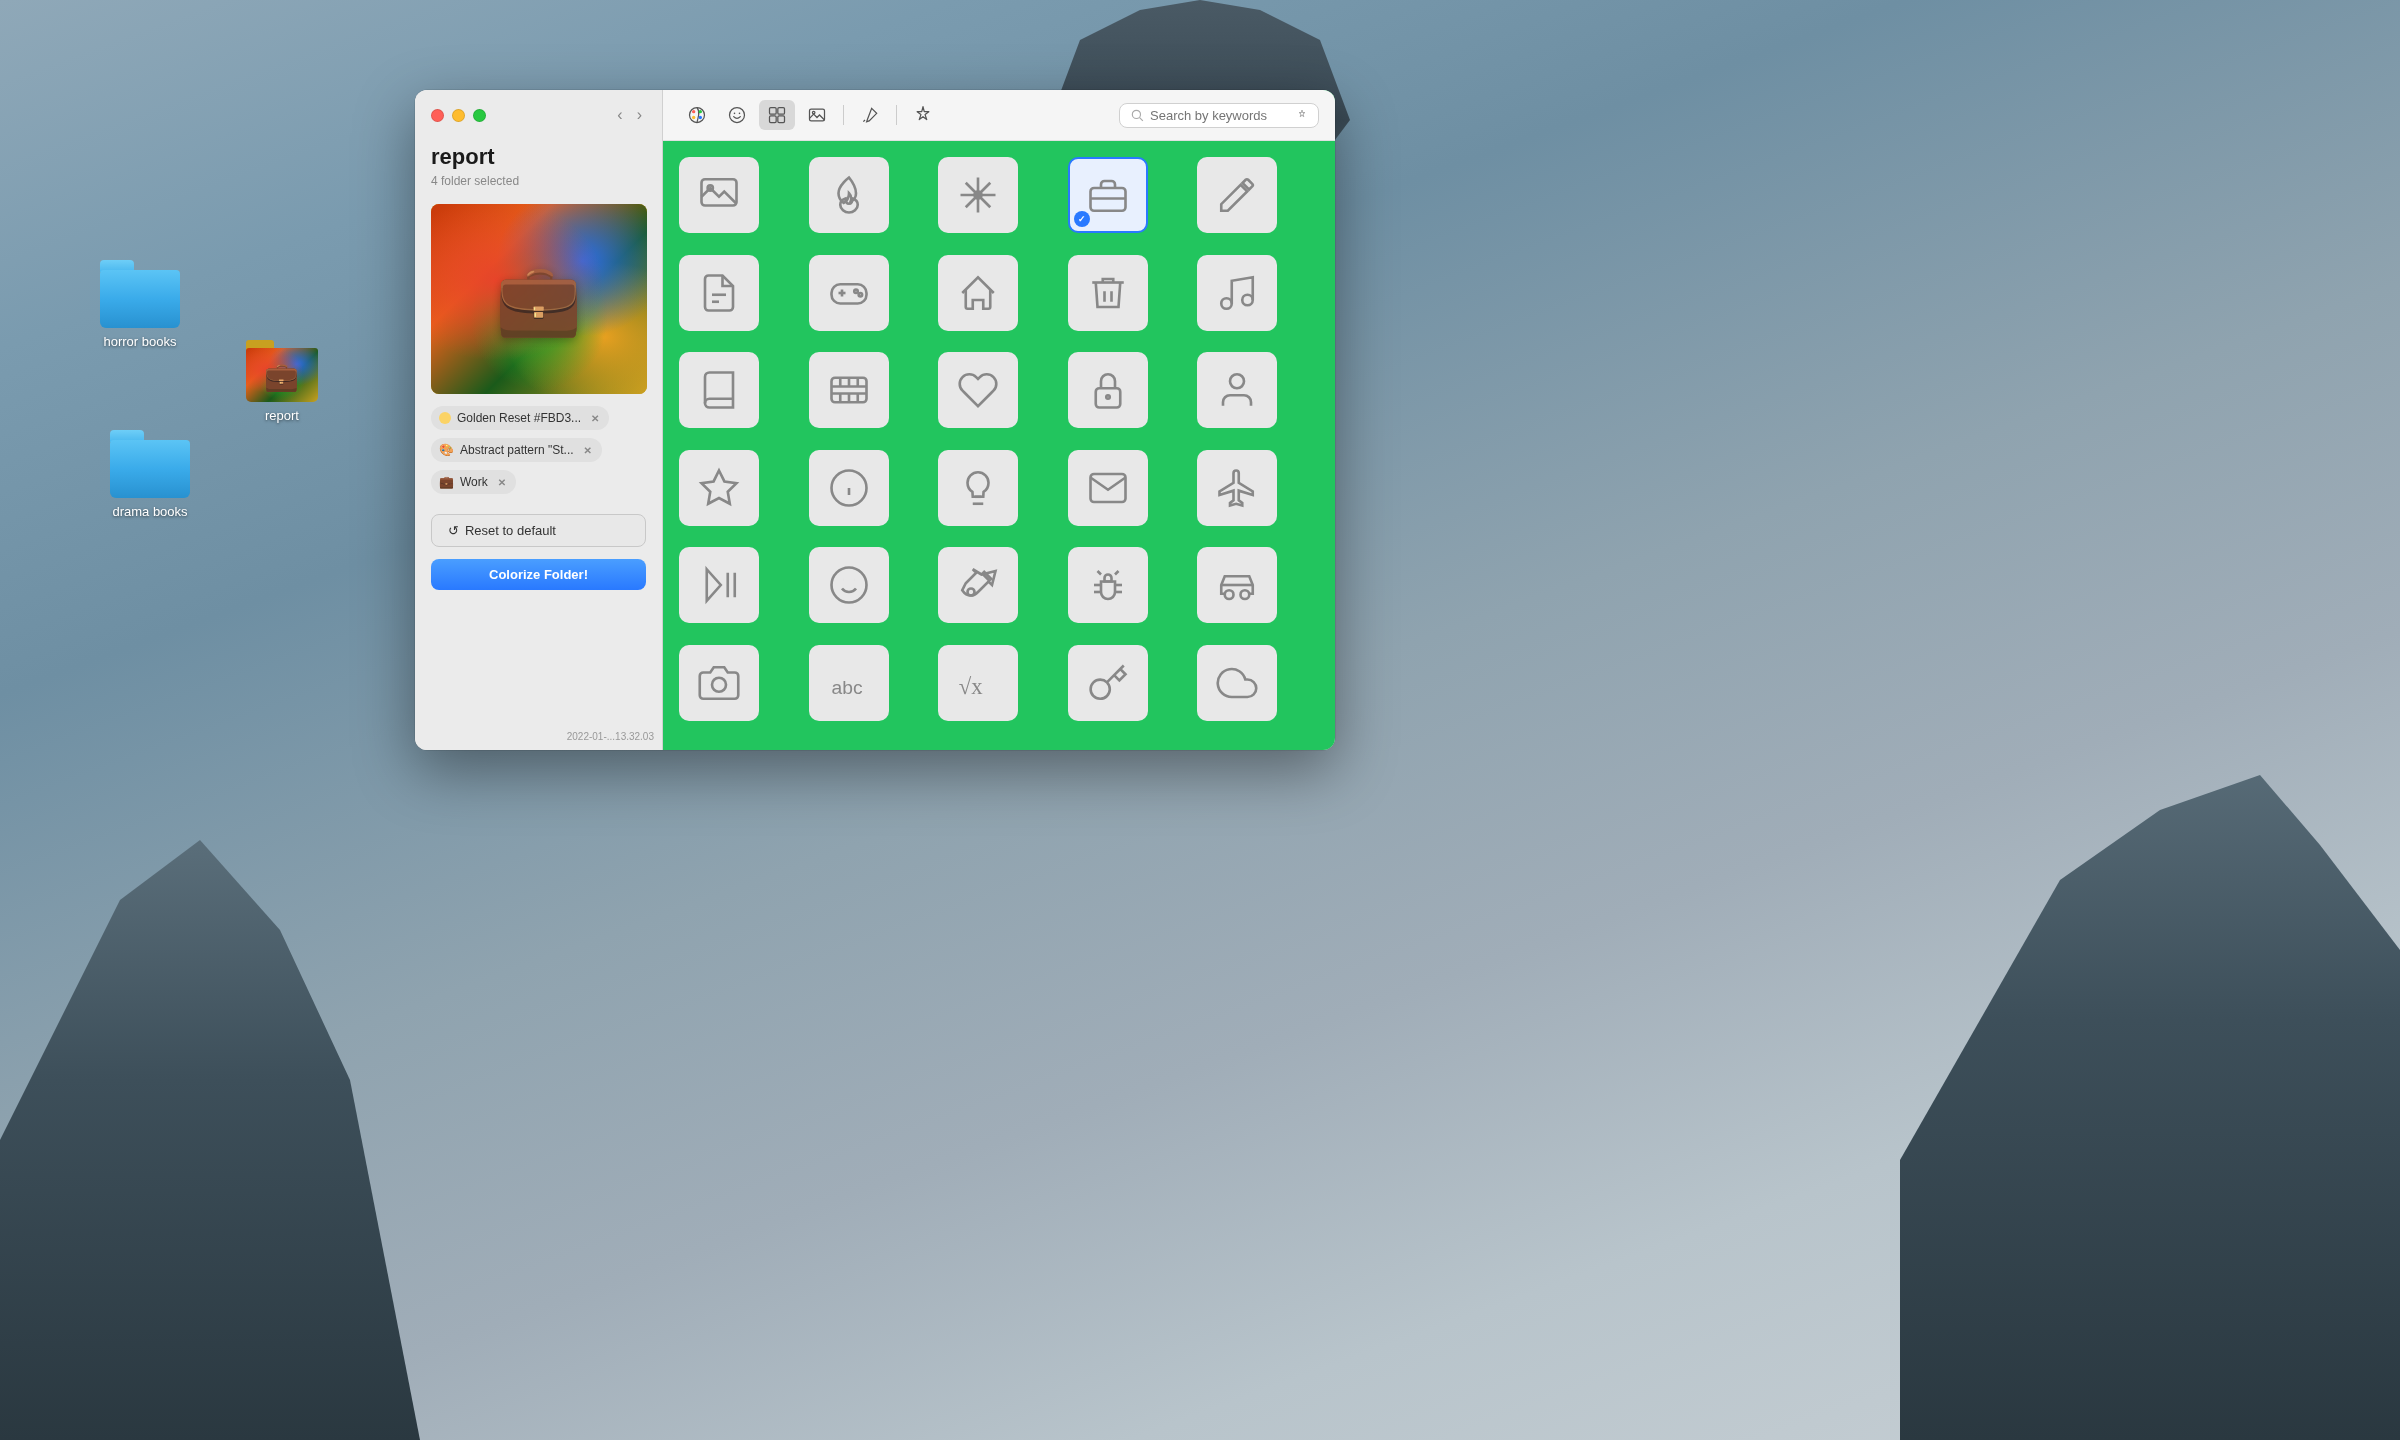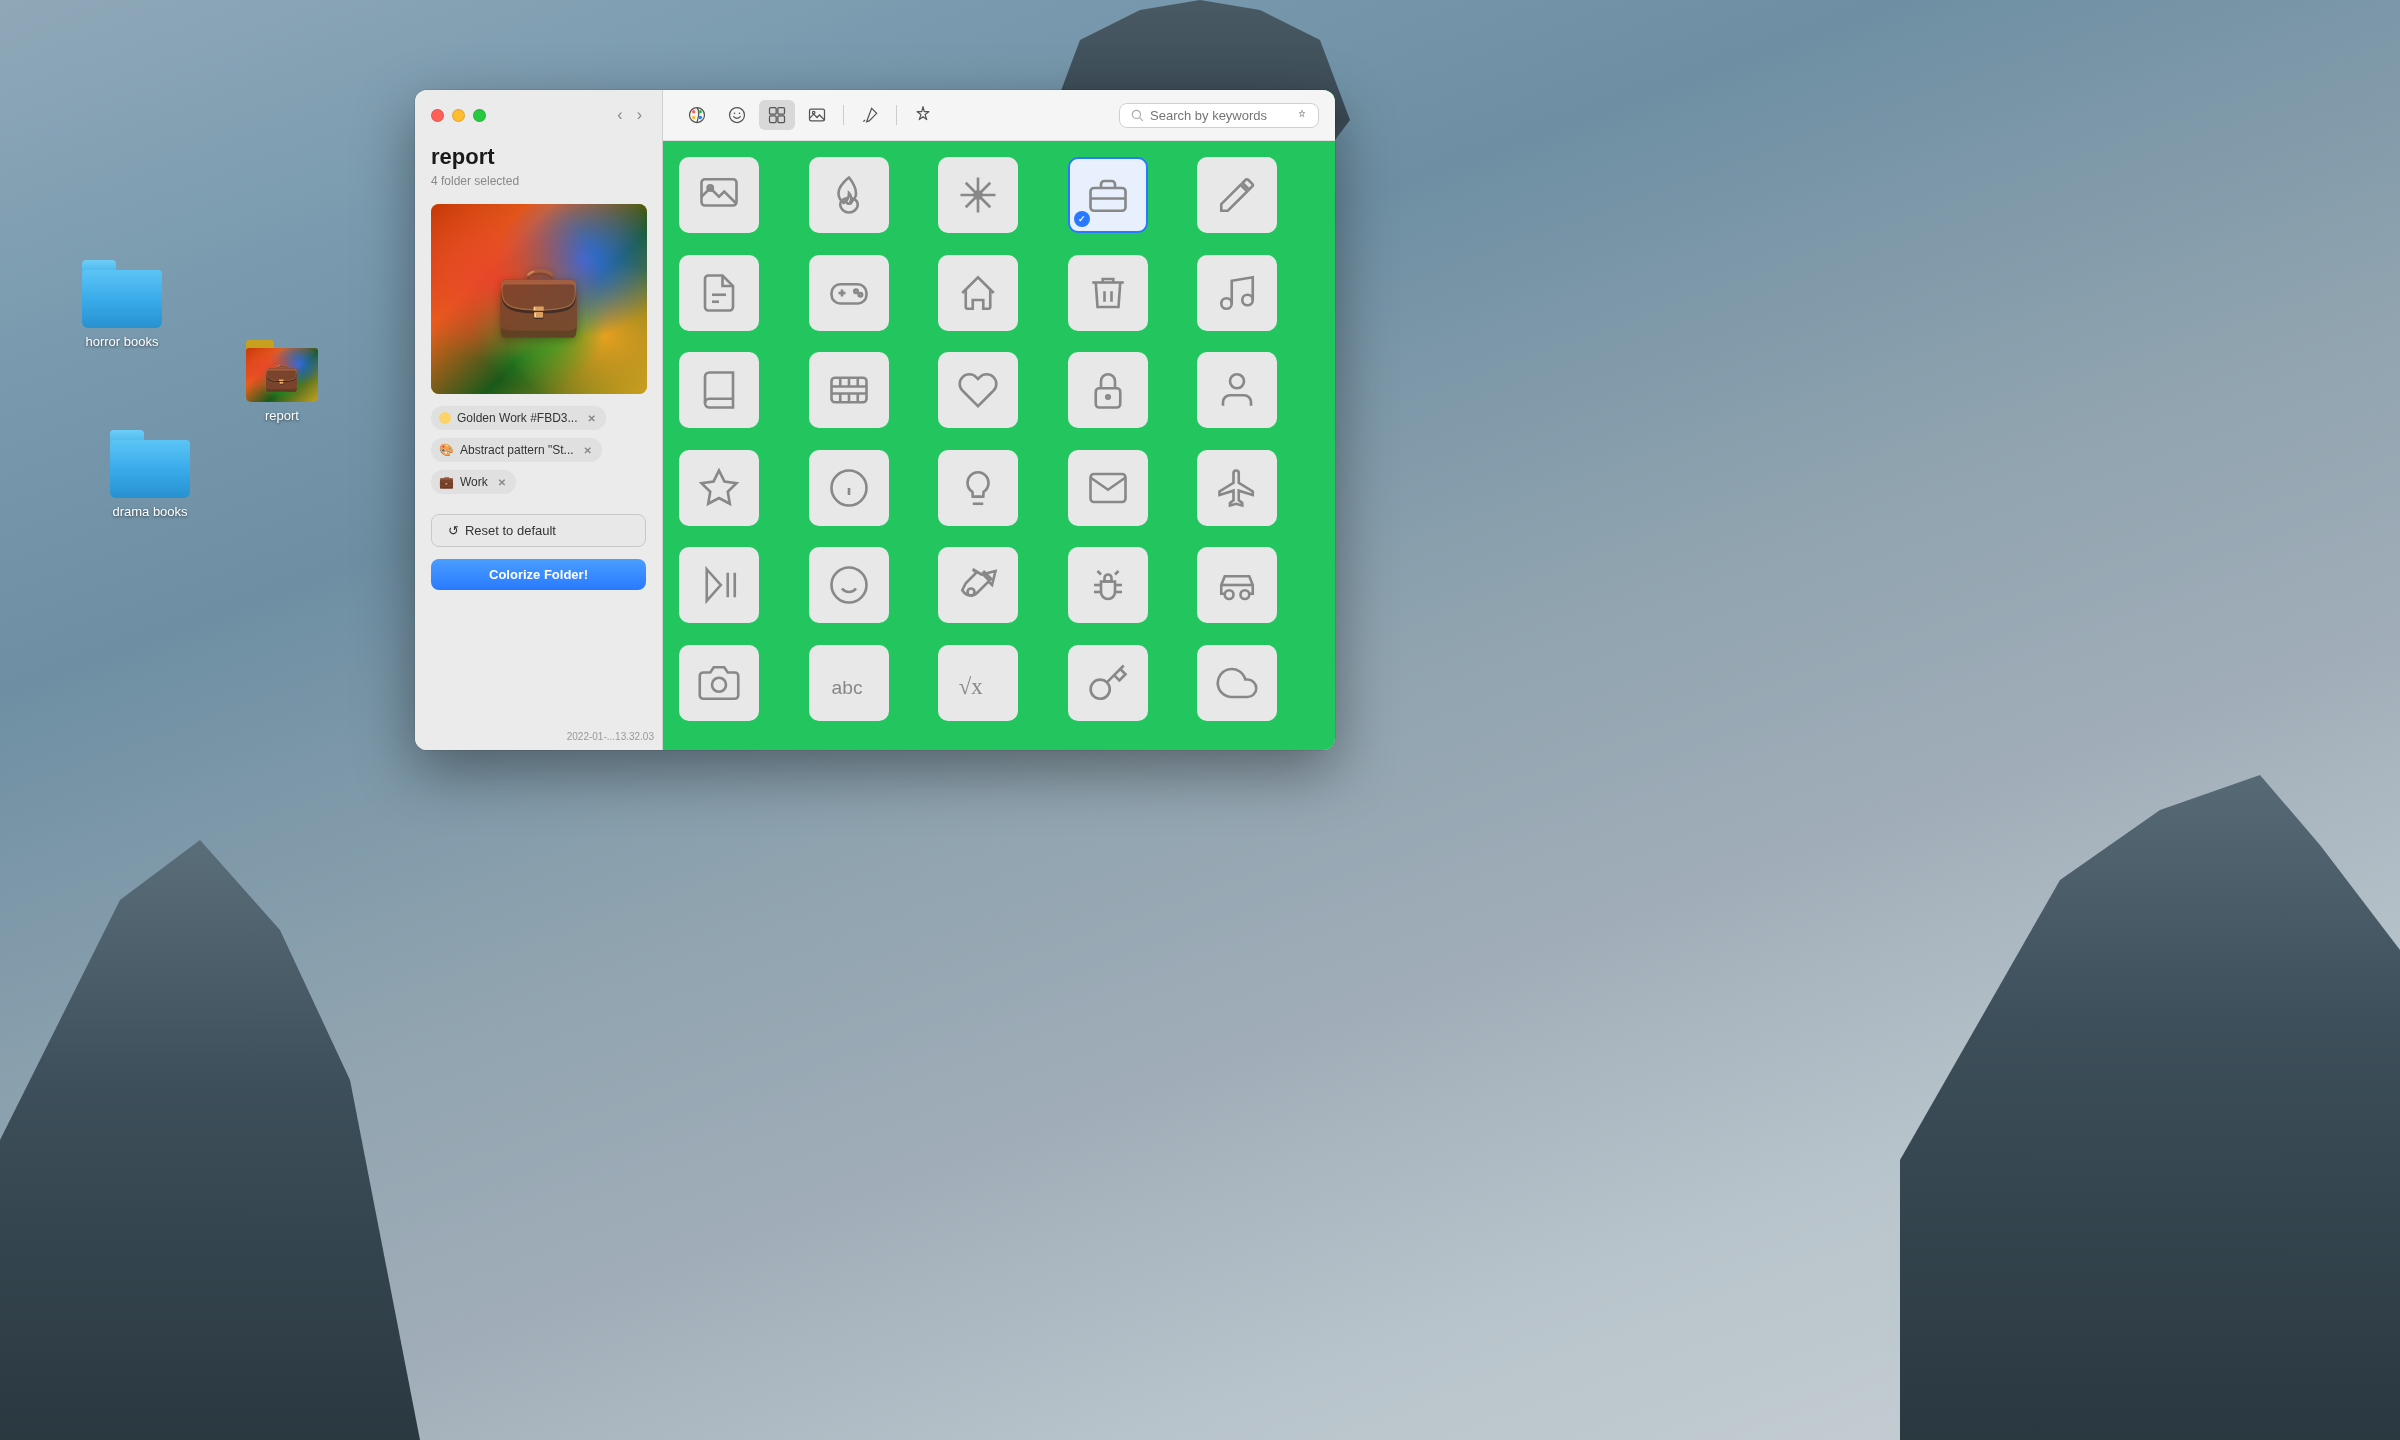--- a/index.html
+++ b/index.html
@@ -408,21 +408,21 @@
     }
 
     .check-badge::after {
       content: '✓';
       color: white;
       font-size: 9px;
       font-weight: 700;
     }
 
     
-    #horror-books-icon { left: 82px; top: 260px; }
+    #horror-books-icon { left: 100px; top: 260px; }
     #drama-books-icon { left: 110px; top: 430px; }
     #report-desktop { left: 246px; top: 340px; }
   </style>
 </head>
 <body>
 
 <div class="desktop-bg"></div>
 <div class="rock-left"></div>
 <div class="rock-right"></div>
 <div class="island-top"></div>
@@ -473,21 +473,21 @@
 
     <div class="folder-preview">
       <div class="folder-tab-large"></div>
       <div class="folder-preview-img"></div>
       <div class="briefcase-overlay">💼</div>
     </div>
 
     <div class="tags-section">
       <div class="tag-pill">
         <div class="tag-dot" style="background:#FBD366;"></div>
-        <span>Golden Work #FBD3...</span>
+        <span>Golden Reset #FBD3...</span>
         <span class="tag-close">✕</span>
       </div>
       <div class="tag-pill">
         <span class="tag-icon">🎨</span>
         <span>Abstract pattern "St...</span>
         <span class="tag-close">✕</span>
       </div>
       <div class="tag-pill">
         <span class="tag-icon">💼</span>
         <span>Work</span>

